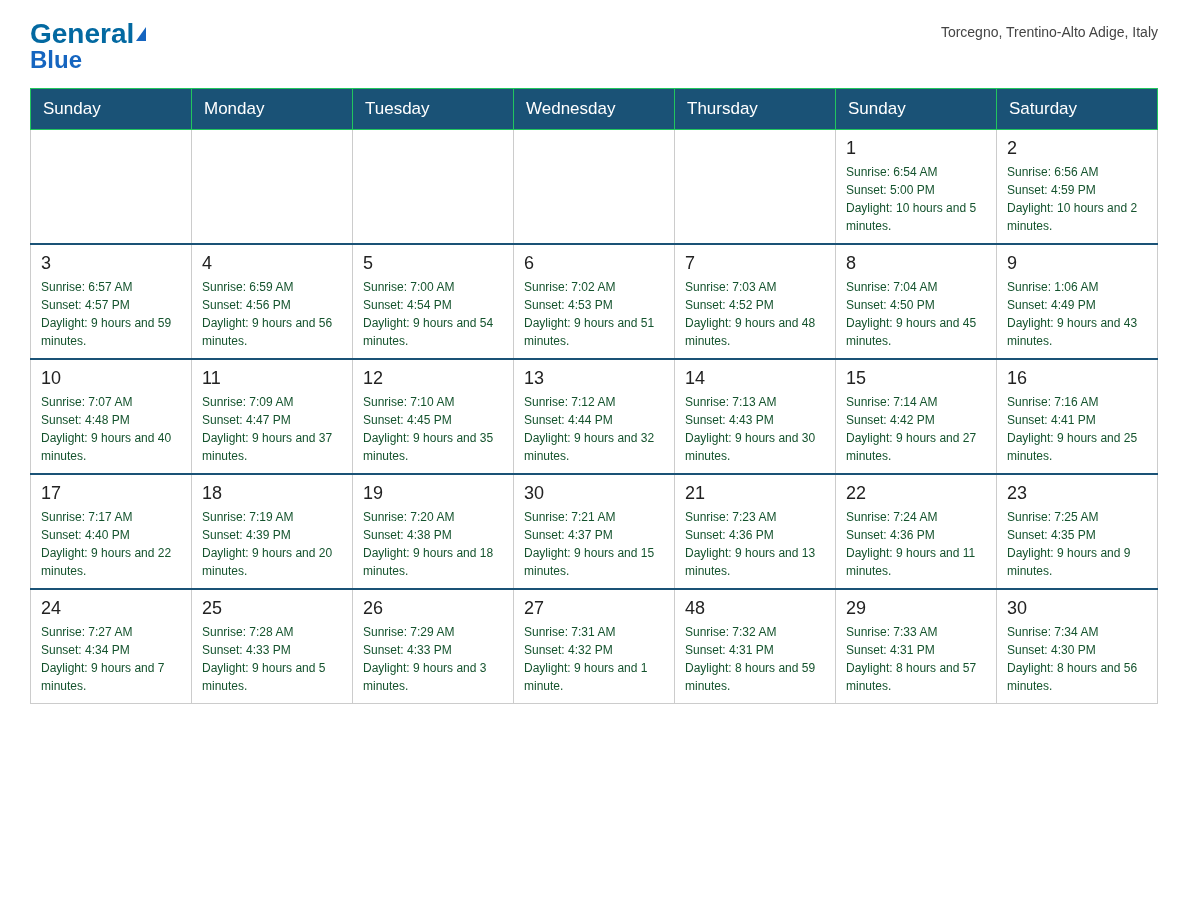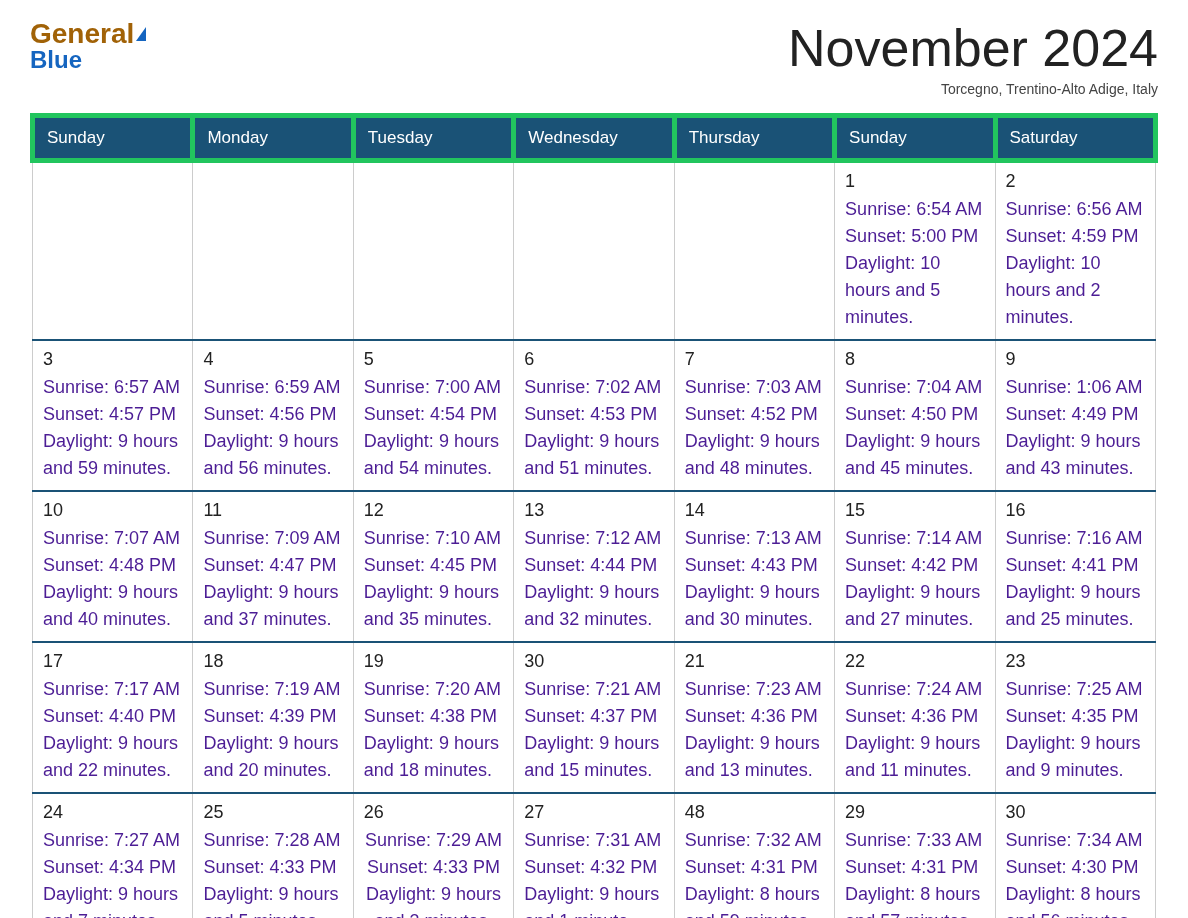--- a/index.html
+++ b/index.html
@@ -17,21 +17,21 @@
       margin-bottom: 10px;
     }
     .logo {
       display: flex;
       flex-direction: column;
       align-items: flex-start;
     }
     .logo-text-general {
       font-size: 28px;
       font-weight: bold;
-      color: #a16207;
+      color: #0369a1;
       line-height: 1;
     }
     .logo-text-blue {
       font-size: 24px;
       font-weight: bold;
       color: #1565c0;
       line-height: 1;
     }
     .logo-triangle {
       display: inline-block;
@@ -65,40 +65,40 @@
       border-collapse: collapse;
       margin-top: 16px;
     }
     .calendar-table th {
       background-color: #1a5276;
       color: #fff;
       font-size: 17px;
       font-weight: normal;
       padding: 10px 12px;
       text-align: left;
-      border: 5px solid #22c55e;
+      border: 1px solid #22c55e;
     }
     .calendar-table td {
       border: 1px solid #ccc;
       vertical-align: top;
       padding: 8px 10px;
       width: 14.28%;
       min-height: 100px;
       background: #fff;
     }
     .day-num {
       font-size: 18px;
       color: #222;
       font-weight: normal;
       margin-bottom: 4px;
       display: block;
     }
     .day-info {
-      font-size: 18px;
-      color: #4c1d95;
+      font-size: 12px;
+      color: #14532d;
       line-height: 1.5;
     }
     .empty-cell {
       background: #f9f9f9;
     }
     .row-separator td {
       border-top: 2px solid #1a5276;
     }
   </style>
 </head>
@@ -106,21 +106,20 @@
 
 <div class="header-row">
   <div class="logo">
     <div class="logo-line1">
       <span class="logo-text-general">General</span>
       <span class="logo-triangle"></span>
     </div>
     <span class="logo-text-blue">Blue</span>
   </div>
   <div class="title-area">
-    <div class="month-title">November 2024</div>
     <div class="location-title">Torcegno, Trentino-Alto Adige, Italy</div>
   </div>
 </div>
 
 <table class="calendar-table">
   <thead>
     <tr>
     <th>Sunday</th>
         <th>Monday</th>
         <th>Tuesday</th>
@@ -290,21 +289,21 @@
 Daylight: 9 hours and 7 minutes.</div>
         </td>
         <td>
           <span class="day-num">25</span>
           <div class="day-info" style="white-space: pre-line;">Sunrise: 7:28 AM
 Sunset: 4:33 PM
 Daylight: 9 hours and 5 minutes.</div>
         </td>
         <td>
           <span class="day-num">26</span>
-          <div class="day-info" style="white-space: pre-line; text-align: center;">Sunrise: 7:29 AM
+          <div class="day-info" style="white-space: pre-line;">Sunrise: 7:29 AM
 Sunset: 4:33 PM
 Daylight: 9 hours and 3 minutes.</div>
         </td>
         <td>
           <span class="day-num">27</span>
           <div class="day-info" style="white-space: pre-line;">Sunrise: 7:31 AM
 Sunset: 4:32 PM
 Daylight: 9 hours and 1 minute.</div>
         </td>
         <td>

